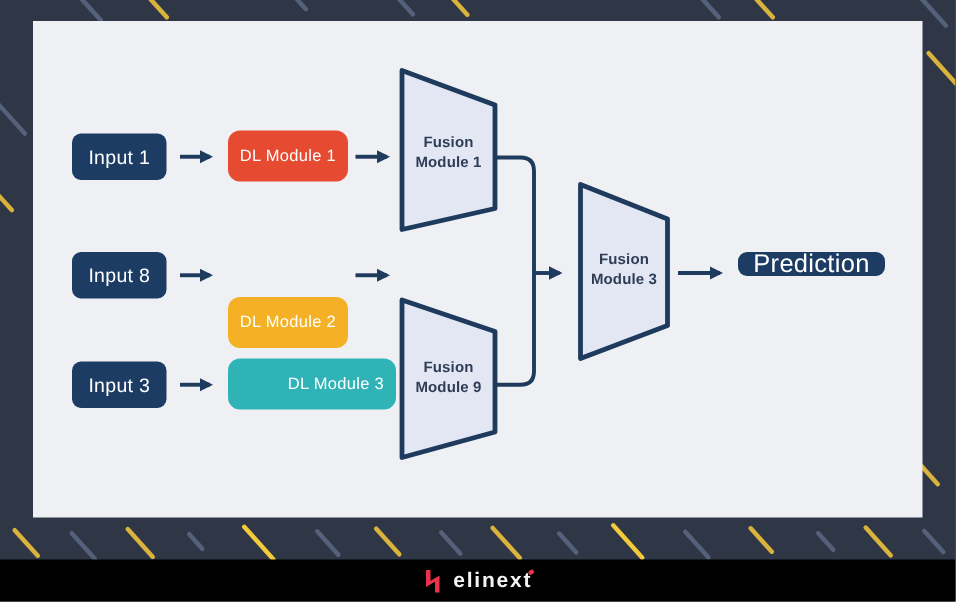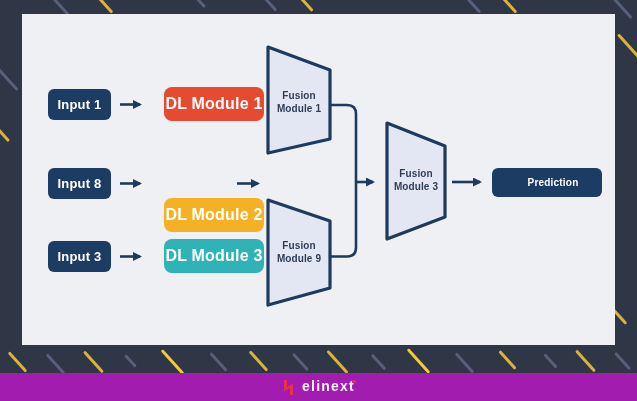--- a/index.html
+++ b/index.html
@@ -14,25 +14,25 @@
     background:#283040;z-index:2;
     display:flex;align-items:center;justify-content:center;gap:6px;
   }
   .card{
     position:absolute;left:22px;top:14px;width:593px;height:331px;
     background:#eef0f3;z-index:1;
   }
   .wires{position:absolute;left:0;top:0;z-index:3;pointer-events:none;}
   .node{
     position:absolute;z-index:4;display:flex;align-items:center;justify-content:center;
-    color:#ffffff;font-weight:bold;letter-spacing:.2px;text-align:center;
+    color:#ffffff;font-weight:normal;letter-spacing:.2px;text-align:center;
   }
   .input-node{width:63px;height:31px;left:48px;background:#1d3c63;border-radius:6px;font-size:13px;}
-  .dl-node{width:100px;height:34px;left:164px;border-radius:8px;font-size:16px;}
-  .prediction-node{left:492px;top:168px;width:98px;height:29px;background:#1d3c63;border-radius:6px;font-size:10px;padding-left:12px;}
+  .dl-node{width:80px;height:34px;left:152px;border-radius:8px;font-size:11px;}
+  .prediction-node{left:492px;top:168px;width:98px;height:16px;background:#1d3c63;border-radius:6px;font-size:17px;}
   .fusion-label{
     position:absolute;z-index:4;width:64px;text-align:center;
     color:#2f3e57;font-size:10px;font-weight:bold;line-height:1.25;letter-spacing:.1px;
   }
   .logo-text{
     color:#f3f4f6;font-size:14px;font-weight:bold;letter-spacing:1.2px;
     position:relative;top:-1px;
   }
   .logo-t-accent{
     position:absolute;width:4px;height:2.5px;border-radius:2px;
@@ -99,37 +99,37 @@
 
     <line x1="452" y1="182" x2="480" y2="182" stroke="#1e3a5c" stroke-width="2.6" marker-end="url(#ah)"></line>
   </svg>
 
   <div class="node input-node" style="top:89px">Input 1</div>
   <div class="node input-node" style="top:168px">Input 8</div>
   <div class="node input-node" style="top:241px">Input 3</div>
 
   <div class="node dl-node" style="top: 87px; background: rgb(230, 75, 49);">DL Module 1</div>
   <div class="node dl-node" style="top: 166px; background: rgb(244, 177, 38); margin-top: 32px;">DL Module 2</div>
-  <div class="node dl-node" style="top: 239px; background: rgb(47, 179, 183);">DL Module 3</div>
+  <div class="node dl-node" style="top: 239px; background: rgb(47, 179, 183); padding-left: 32px;">DL Module 3</div>
 
   <div class="fusion-label" style="left:267px;top:90px">
     <div>Fusion</div>
     <div>Module 1</div>
   </div>
   <div class="fusion-label" style="left:267px;top:240px">
     <div>Fusion</div>
     <div>Module 9</div>
   </div>
   <div class="fusion-label" style="left:384px;top:168px">
     <div>Fusion</div>
     <div>Module 3</div>
   </div>
 
   <div class="node prediction-node">Prediction</div>
 
-  <div class="footer-band" style="background: #a21caf;">
+  <div class="footer-band" style="background: #000000;">
     <svg width="14" height="17" viewBox="0 0 14 17">
       <path d="M2,1 L5,1 L5,8.2 L11,4.6 L11,16 L8,16 L8,8.8 L2,12.4 z" fill="#e8324a"></path>
     </svg>
     <span class="logo-text">elinext<span class="logo-t-accent" style="background: rgb(232, 50, 74);"></span></span>
   </div>
 
 </div>
 
 </body></html>

